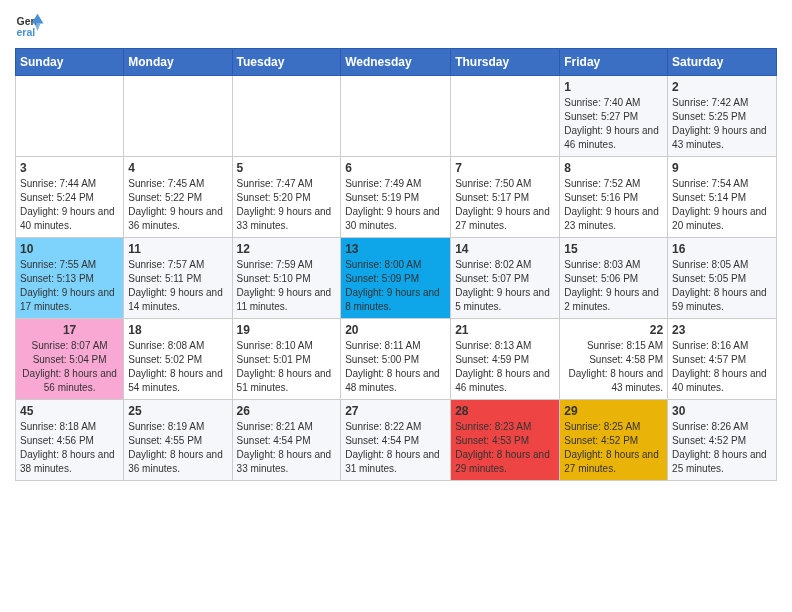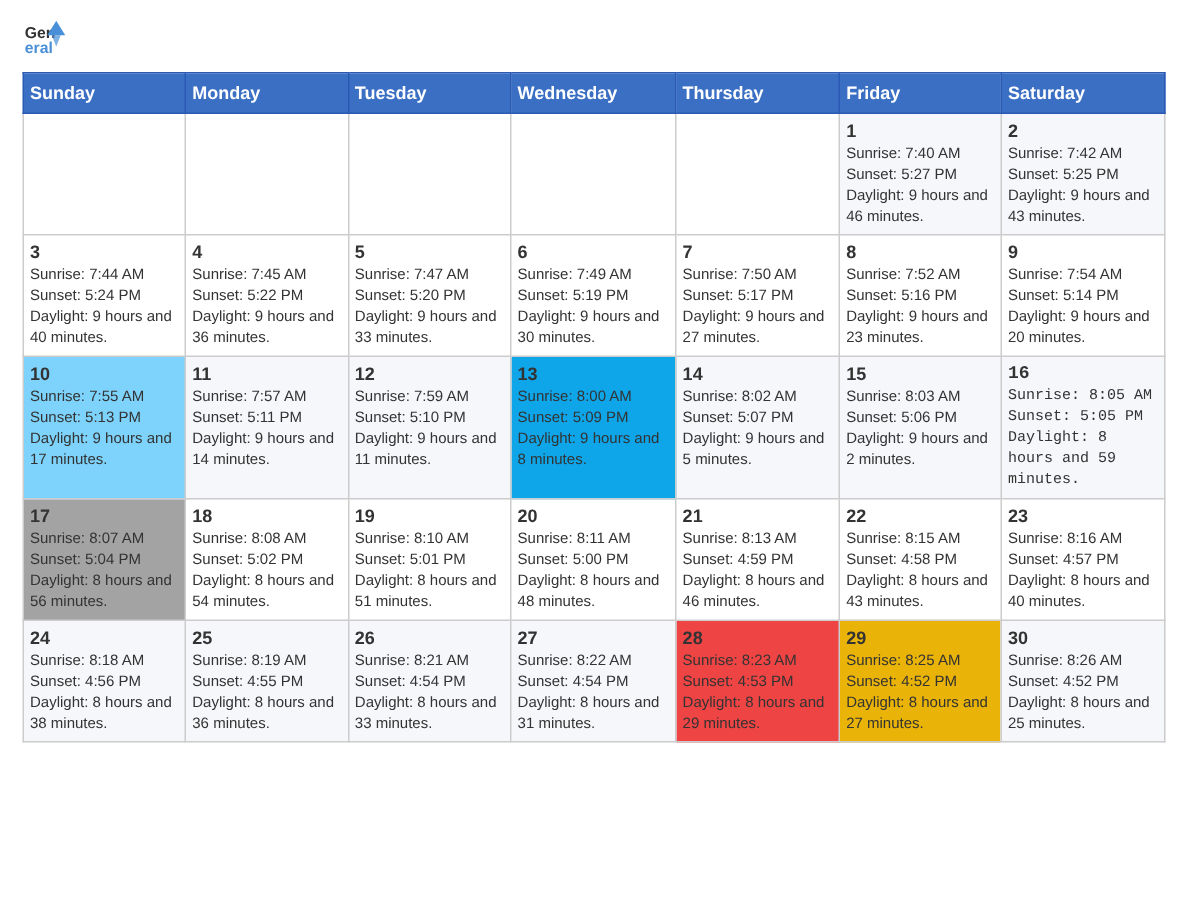--- a/index.html
+++ b/index.html
@@ -219,29 +219,29 @@
           <div class="day-info">Sunrise: 8:02 AM
 Sunset: 5:07 PM
 Daylight: 9 hours and 5 minutes.</div>
         </td>
         <td style="background-color: rgb(245, 247, 250);">
           <div class="day-number">15</div>
           <div class="day-info">Sunrise: 8:03 AM
 Sunset: 5:06 PM
 Daylight: 9 hours and 2 minutes.</div>
         </td>
-        <td style="background-color: rgb(245, 247, 250); font-family: Liberation Mono, monospace;">
+        <td style="background-color: rgb(245, 247, 250);">
           <div class="day-number">16</div>
           <div class="day-info">Sunrise: 8:05 AM
 Sunset: 5:05 PM
 Daylight: 8 hours and 59 minutes.</div>
         </td>
       </tr>
       <tr>
-        <td style="background-color: #a3a3a3;">
+        <td style="background-color: #f9a8d4; text-align: center;">
           <div class="day-number">17</div>
           <div class="day-info">Sunrise: 8:07 AM
 Sunset: 5:04 PM
 Daylight: 8 hours and 56 minutes.</div>
         </td>
         <td style="background-color: rgb(255, 255, 255); margin-top: 46px;">
           <div class="day-number">18</div>
           <div class="day-info">Sunrise: 8:08 AM
 Sunset: 5:02 PM
 Daylight: 8 hours and 54 minutes.</div>
@@ -257,36 +257,36 @@
           <div class="day-info">Sunrise: 8:11 AM
 Sunset: 5:00 PM
 Daylight: 8 hours and 48 minutes.</div>
         </td>
         <td style="background-color: rgb(255, 255, 255);">
           <div class="day-number">21</div>
           <div class="day-info">Sunrise: 8:13 AM
 Sunset: 4:59 PM
 Daylight: 8 hours and 46 minutes.</div>
         </td>
-        <td style="background-color: rgb(255, 255, 255);">
+        <td style="background-color: rgb(255, 255, 255); text-align: right;">
           <div class="day-number">22</div>
           <div class="day-info">Sunrise: 8:15 AM
 Sunset: 4:58 PM
 Daylight: 8 hours and 43 minutes.</div>
         </td>
         <td style="background-color: rgb(255, 255, 255);">
           <div class="day-number">23</div>
           <div class="day-info">Sunrise: 8:16 AM
 Sunset: 4:57 PM
 Daylight: 8 hours and 40 minutes.</div>
         </td>
       </tr>
       <tr>
         <td style="background-color: rgb(245, 247, 250);">
-          <div class="day-number">24</div>
+          <div class="day-number">45</div>
           <div class="day-info">Sunrise: 8:18 AM
 Sunset: 4:56 PM
 Daylight: 8 hours and 38 minutes.</div>
         </td>
         <td style="background-color: rgb(245, 247, 250);">
           <div class="day-number">25</div>
           <div class="day-info">Sunrise: 8:19 AM
 Sunset: 4:55 PM
 Daylight: 8 hours and 36 minutes.</div>
         </td>

